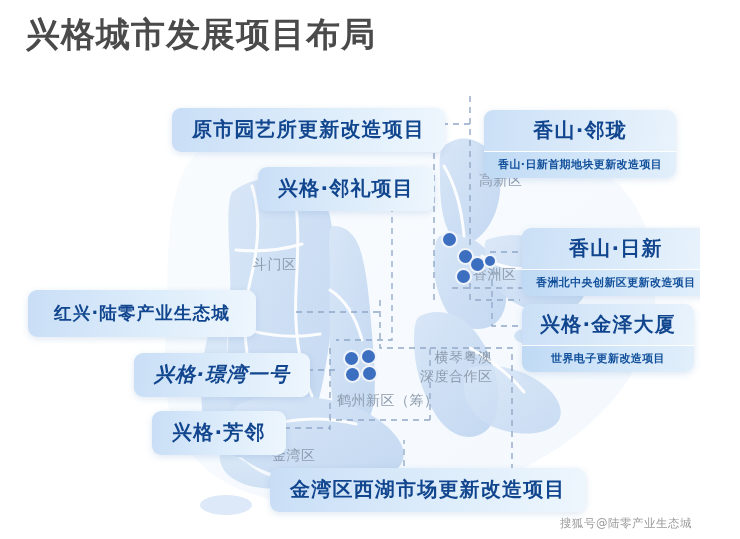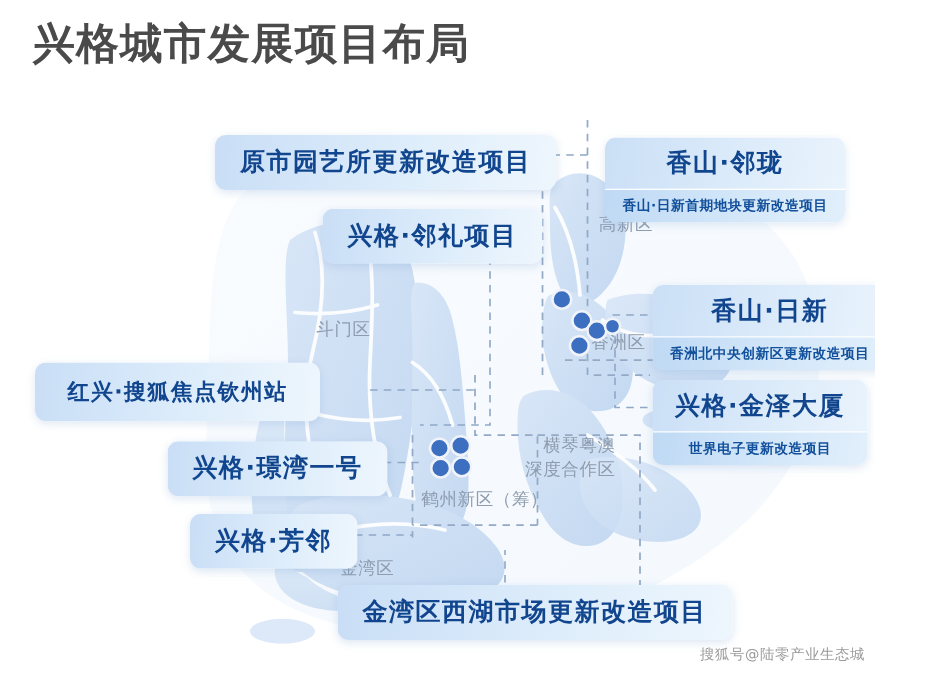--- a/index.html
+++ b/index.html
@@ -277,24 +277,24 @@
     <div class="c-title">香山·日新</div>
     <div class="c-sub">香洲北中央创新区更新改造项目</div>
   </div>
 
   <div class="callout" style="left:522px; top:304px;">
     <div class="c-title">兴格·金泽大厦</div>
     <div class="c-sub">世界电子更新改造项目</div>
   </div>
 
   <div class="callout single light" style="left:28px; top:290px;">
-    <div class="c-title" style="padding:11px 26px 12px; font-size:17.5px;">红兴·搜狐焦点钦州站</div>
-  </div>
-
-  <div class="callout single light" style="left:134px; top:353px;">
+    <div class="c-title" style="padding:11px 26px 12px; font-size:17.5px;">红兴·陆零产业生态城</div>
+  </div>
+
+  <div class="callout single light" style="left:134px; top:353px;font-style:italic;">
     <div class="c-title">兴格·璟湾一号</div>
   </div>
 
   <div class="callout single light" style="left:152px; top:411px;">
     <div class="c-title">兴格·芳邻</div>
   </div>
 
   <div class="callout single light" style="left:270px; top:468px;">
     <div class="c-title">金湾区西湖市场更新改造项目</div>
   </div>

